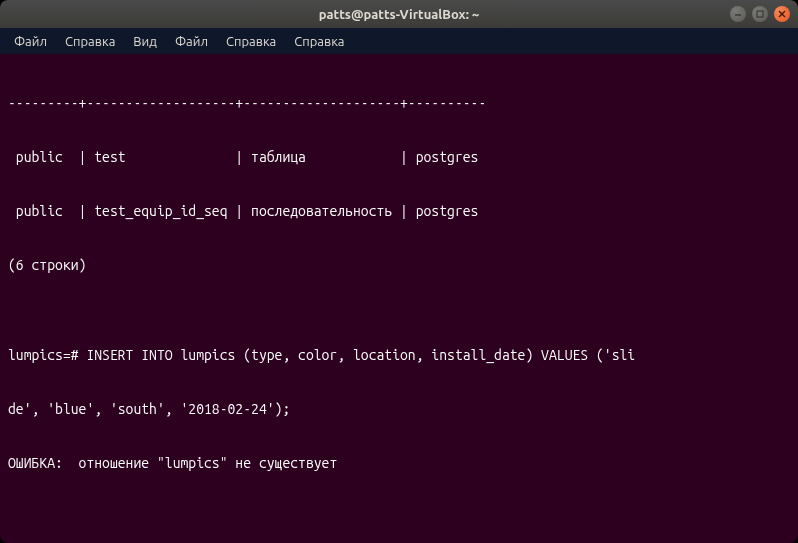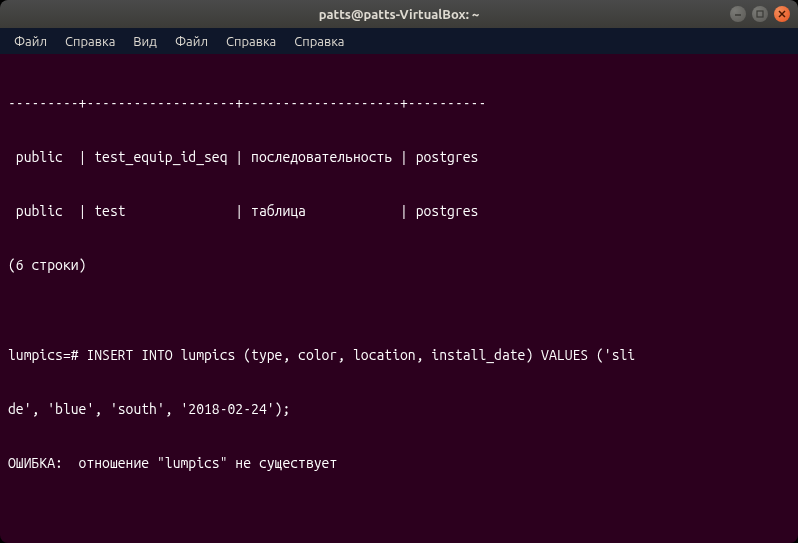--- a/index.html
+++ b/index.html
@@ -108,22 +108,22 @@
   <div class="menubar">
     <span class="menu-item">Файл</span>
     <span class="menu-item">Справка</span>
     <span class="menu-item">Вид</span>
     <span class="menu-item">Файл</span>
     <span class="menu-item">Справка</span>
     <span class="menu-item">Справка</span>
   </div>
   <div class="terminal">
     <div class="line">---------+-------------------+--------------------+----------</div>
+    <div class="line"> public  | test              | таблица            | postgres</div>
     <div class="line"> public  | test_equip_id_seq | последовательность | postgres</div>
-    <div class="line"> public  | test              | таблица            | postgres</div>
     <div class="line">(6 строки)</div>
     <div class="line"></div>
     <div class="line">lumpics=# INSERT INTO lumpics (type, color, location, install_date) VALUES ('sli</div>
     <div class="line">de', 'blue', 'south', '2018-02-24');</div>
     <div class="line">ОШИБКА:  отношение "lumpics" не существует</div>
     
     
     
     
     

